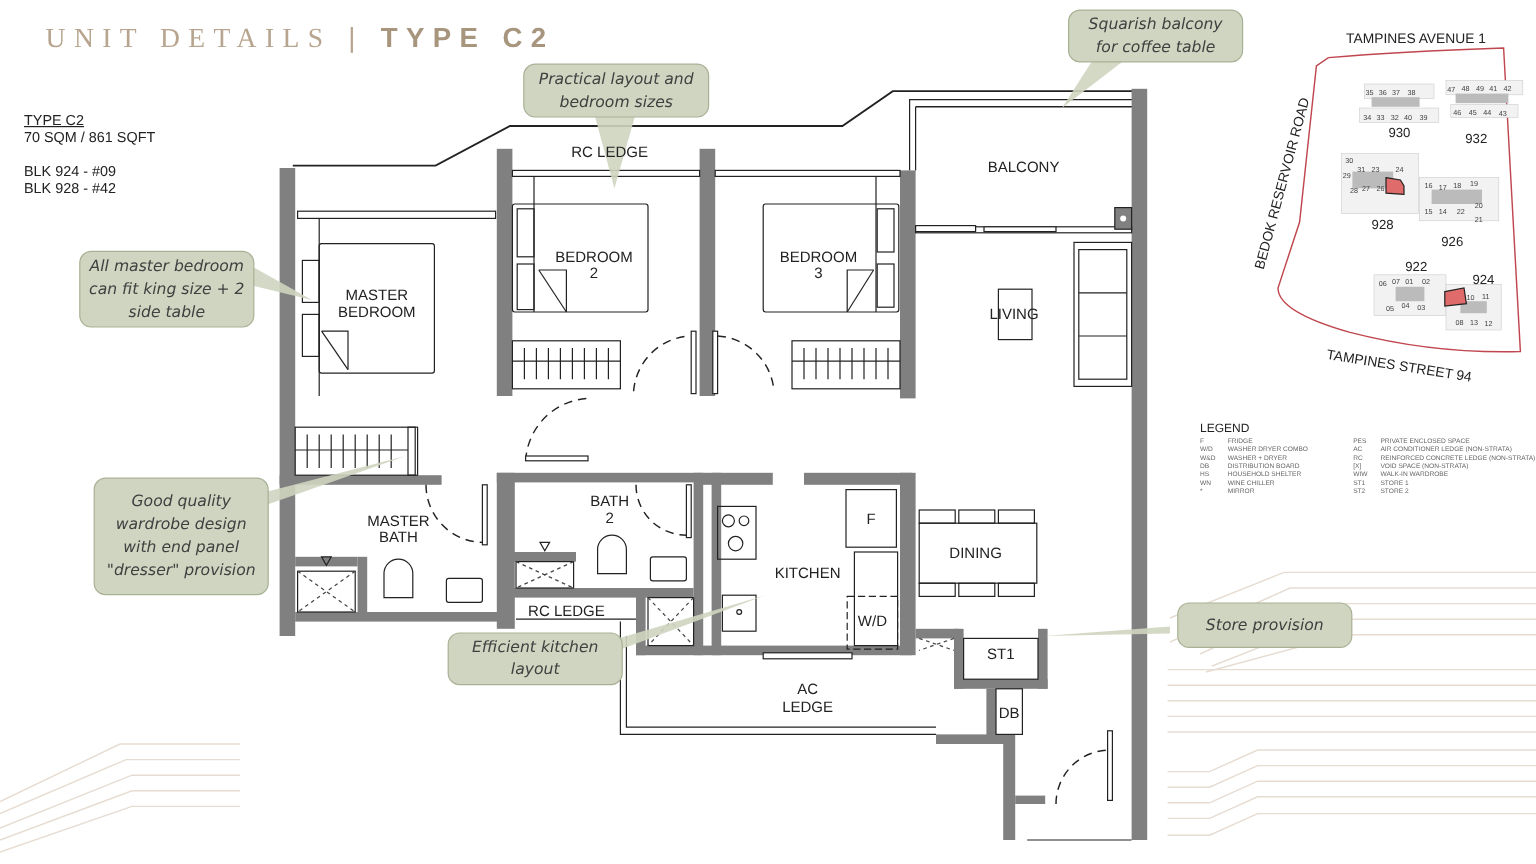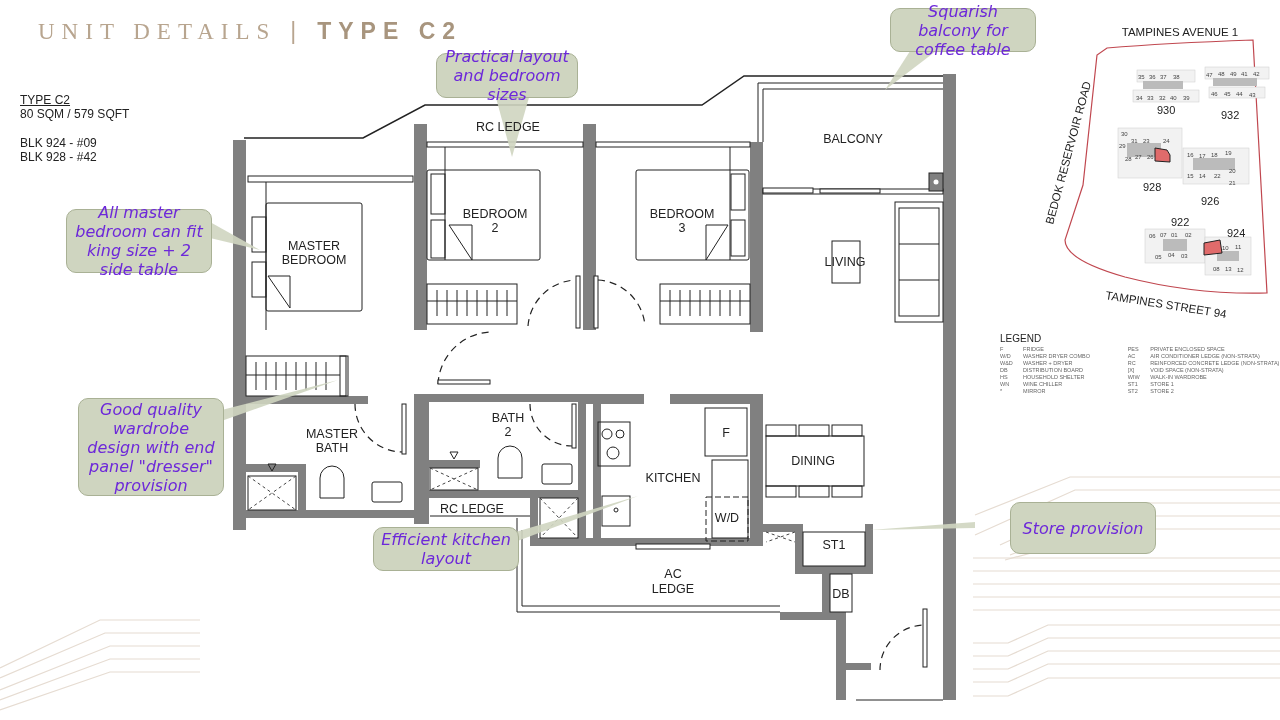--- a/index.html
+++ b/index.html
@@ -6,40 +6,40 @@
   body { width:1280px; height:720px; position:relative; overflow:hidden; background:#ffffff; font-family:"Liberation Sans", sans-serif; color:#222; }
   .title { position:absolute; left:38px; top:18px; font-size:23px; letter-spacing:7px; color:#b8a58f; font-family:"Liberation Sans", sans-serif; white-space:nowrap; }
   .title .light { font-weight:normal;font-family:Liberation Serif, serif; }
   .title .sep { margin:0 14px; }
   .title .bold { font-weight:bold; color:#a8957e; }
   .info { position:absolute; left:20px; top:93px; font-size:12px; line-height:14px; color:#222; }
   .info .u { text-decoration:underline; }
   .info .gap { height:15px; }
   svg.plan { position:absolute; left:0; top:0; }
   .plan text { font-family:"Liberation Sans", sans-serif; fill:#222; font-size:12.5px; }
-  .callout { position:absolute; background:#cfd5c0; border:1px solid #a9b195; border-radius:10px; font-family:"DejaVu Sans", sans-serif; font-style:italic; font-size:16px; line-height:19px; color:#6d28d9; text-align:center; display:flex; align-items:center; justify-content:center; box-sizing:border-box; padding:2px 6px; }
-  .legend { position:absolute; left:1000px; top:333px; font-size:6px; color:#555; }
+  .callout { position:absolute; background:#cfd5c0; border:1px solid #a9b195; border-radius:10px; font-family:"DejaVu Sans", sans-serif; font-style:italic; font-size:13px; line-height:19px; color:#404040; text-align:center; display:flex; align-items:center; justify-content:center; box-sizing:border-box; padding:2px 6px; }
+  .legend { position:absolute; left:1000px; top:352px; font-size:6px; color:#555; }
   .legend .lt { font-size:10px; color:#222; margin-bottom:2px; }
   .legend table { border-collapse:collapse; }
   .legend td { padding:0 0 1px 0; white-space:nowrap; font-size:5.5px; color:#666; }
   .legend td.k { width:30px; }
   .legend td.v { width:130px; }
   .site { position:absolute; left:1025px; top:15px; }
   .site text { font-family:"Liberation Sans", sans-serif; }
 </style>
 </head>
 <body>
 
 <div class="title">
   <span class="light">UNIT DETAILS</span><span class="sep">|</span><span class="bold">TYPE C2</span>
 </div>
 
 <div class="info">
   <div class="u">TYPE C2</div>
-  <div>80 SQM / 579 SQFT</div>
+  <div>70 SQM / 861 SQFT</div>
   <div class="gap"></div>
   <div>BLK 924 - #09</div>
   <div>BLK 928 - #42</div>
 </div>
 
 <svg class="plan" width="1280" height="720" viewBox="0 0 1280 720">
 
   <g stroke="#e6dcd2" stroke-width="1.2" fill="none">
     <polyline points="975,515 1070,477 1280,477"></polyline>
     <polyline points="975,535 1075,490 1280,490"></polyline>
@@ -272,26 +272,26 @@
   <text x="726" y="437" text-anchor="middle">F</text>
   <text x="727" y="522" text-anchor="middle">W/D</text>
   <text x="813" y="465" text-anchor="middle">DINING</text>
   <text x="472" y="513" text-anchor="middle">RC LEDGE</text>
   <text x="834" y="549" text-anchor="middle">ST1</text>
   <text x="841" y="598" text-anchor="middle">DB</text>
   <text x="673" y="578" text-anchor="middle">AC</text>
   <text x="673" y="593" text-anchor="middle">LEDGE</text>
 </svg>
 
-<div class="callout" style="left:436px;top:53px;width:142px;height:45px;">Practical layout and bedroom sizes</div>
+<div class="callout" style="left:436px;top:53px;width:155px;height:45px;">Practical layout and bedroom sizes</div>
 <div class="callout" style="left:890px;top:8px;width:146px;height:44px;">Squarish balcony for coffee table</div>
 <div class="callout" style="left:66px;top:209px;width:146px;height:64px;">All master bedroom can fit king size + 2 side table</div>
 <div class="callout" style="left:66px;top:398px;width:146px;height:98px;margin-left:12px;">Good quality wardrobe design with end panel "dresser" provision</div>
 <div class="callout" style="left:345px;top:527px;width:146px;height:44px;margin-left:28px;">Efficient kitchen layout</div>
-<div class="callout" style="left:1010px;top:502px;width:146px;height:52px;border-radius:10px;">Store provision</div>
+<div class="callout" style="left:981px;top:502px;width:146px;height:38px;border-radius:10px;">Store provision</div>
 
 <div class="legend">
   <div class="lt">LEGEND</div>
   <table>
     <tbody>
         <tr>
           <td class="k">F</td>
           <td class="v">FRIDGE</td>
           <td class="k">PES</td>
           <td class="v">PRIVATE ENCLOSED SPACE</td>

